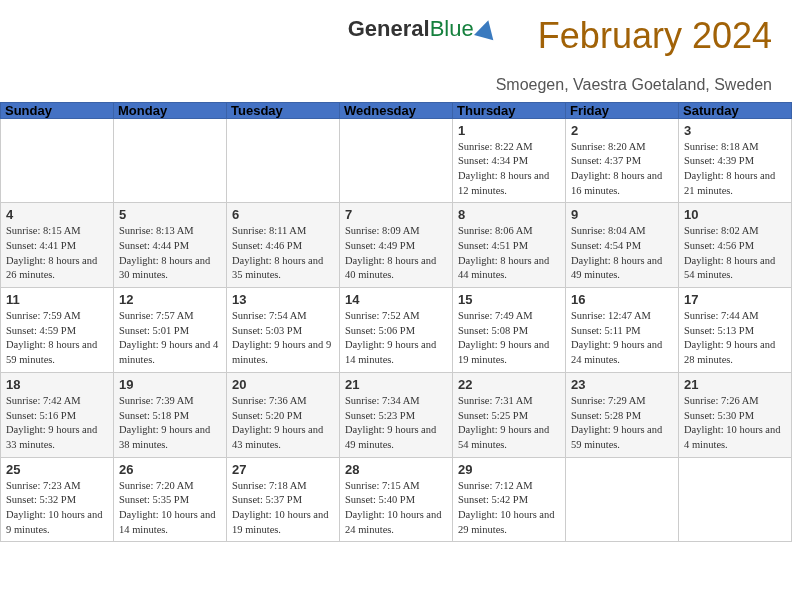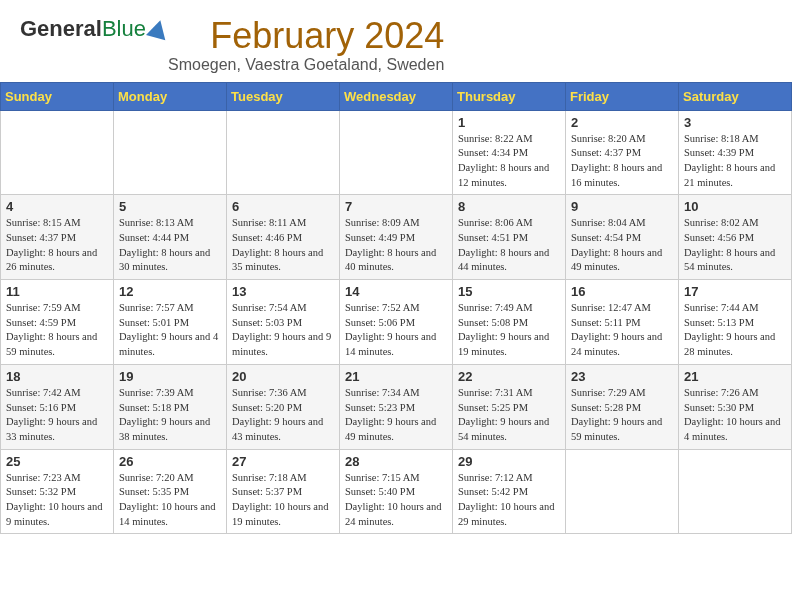--- a/index.html
+++ b/index.html
@@ -5,21 +5,21 @@
     * { box-sizing: border-box; margin: 0; padding: 0; }
     body {
       font-family: Arial, sans-serif;
       background: #fff;
       width: 792px;
       min-height: 612px;
       overflow: hidden;
     }
     .header {
       display: flex;
-      justify-content: flex-start;
+      justify-content: flex-end;
       align-items: flex-start;
       padding: 16px 20px 8px 20px;
     }
     .logo {
       display: flex;
       flex-direction: column;
       align-items: flex-start;
     }
     .logo-text {
       display: flex;
@@ -43,33 +43,33 @@
     }
     .title-main {
       font-size: 36px;
       font-weight: 300;
       color: #a16207;
       line-height: 1.1;
     }
     .title-sub {
       font-size: 16px;
       color: #555;
-      margin-top: 0;
+      margin-top: 20px;
     }
     .calendar {
       width: 100%;
       border-collapse: collapse;
       font-size: 11px;
     }
     .calendar thead th {
       background-color: #4472C4;
-      color: #fde047;
+      color: #000000;
       font-size: 13px;
       font-weight: bold;
-      padding: 6px 4px;
+      padding: 0 4px;
       text-align: left;
       border: 1px solid #3a62a8;
     }
     .calendar tbody td {
       border: 1px solid #ccc;
       vertical-align: top;
       padding: 4px 5px;
       width: 113px;
       min-height: 80px;
       background: #fff;
@@ -144,21 +144,21 @@
           <span class="day-number">3</span>
           <div class="day-info">Sunrise: 8:18 AM
 Sunset: 4:39 PM
 Daylight: 8 hours and 21 minutes.</div>
         </td>
       </tr>
       <tr>
         <td>
           <span class="day-number">4</span>
           <div class="day-info">Sunrise: 8:15 AM
-Sunset: 4:37 PM
+Sunset: 4:41 PM
 Daylight: 8 hours and 26 minutes.</div>
         </td>
         <td>
           <span class="day-number">5</span>
           <div class="day-info">Sunrise: 8:13 AM
 Sunset: 4:44 PM
 Daylight: 8 hours and 30 minutes.</div>
         </td>
         <td>
           <span class="day-number">6</span>

